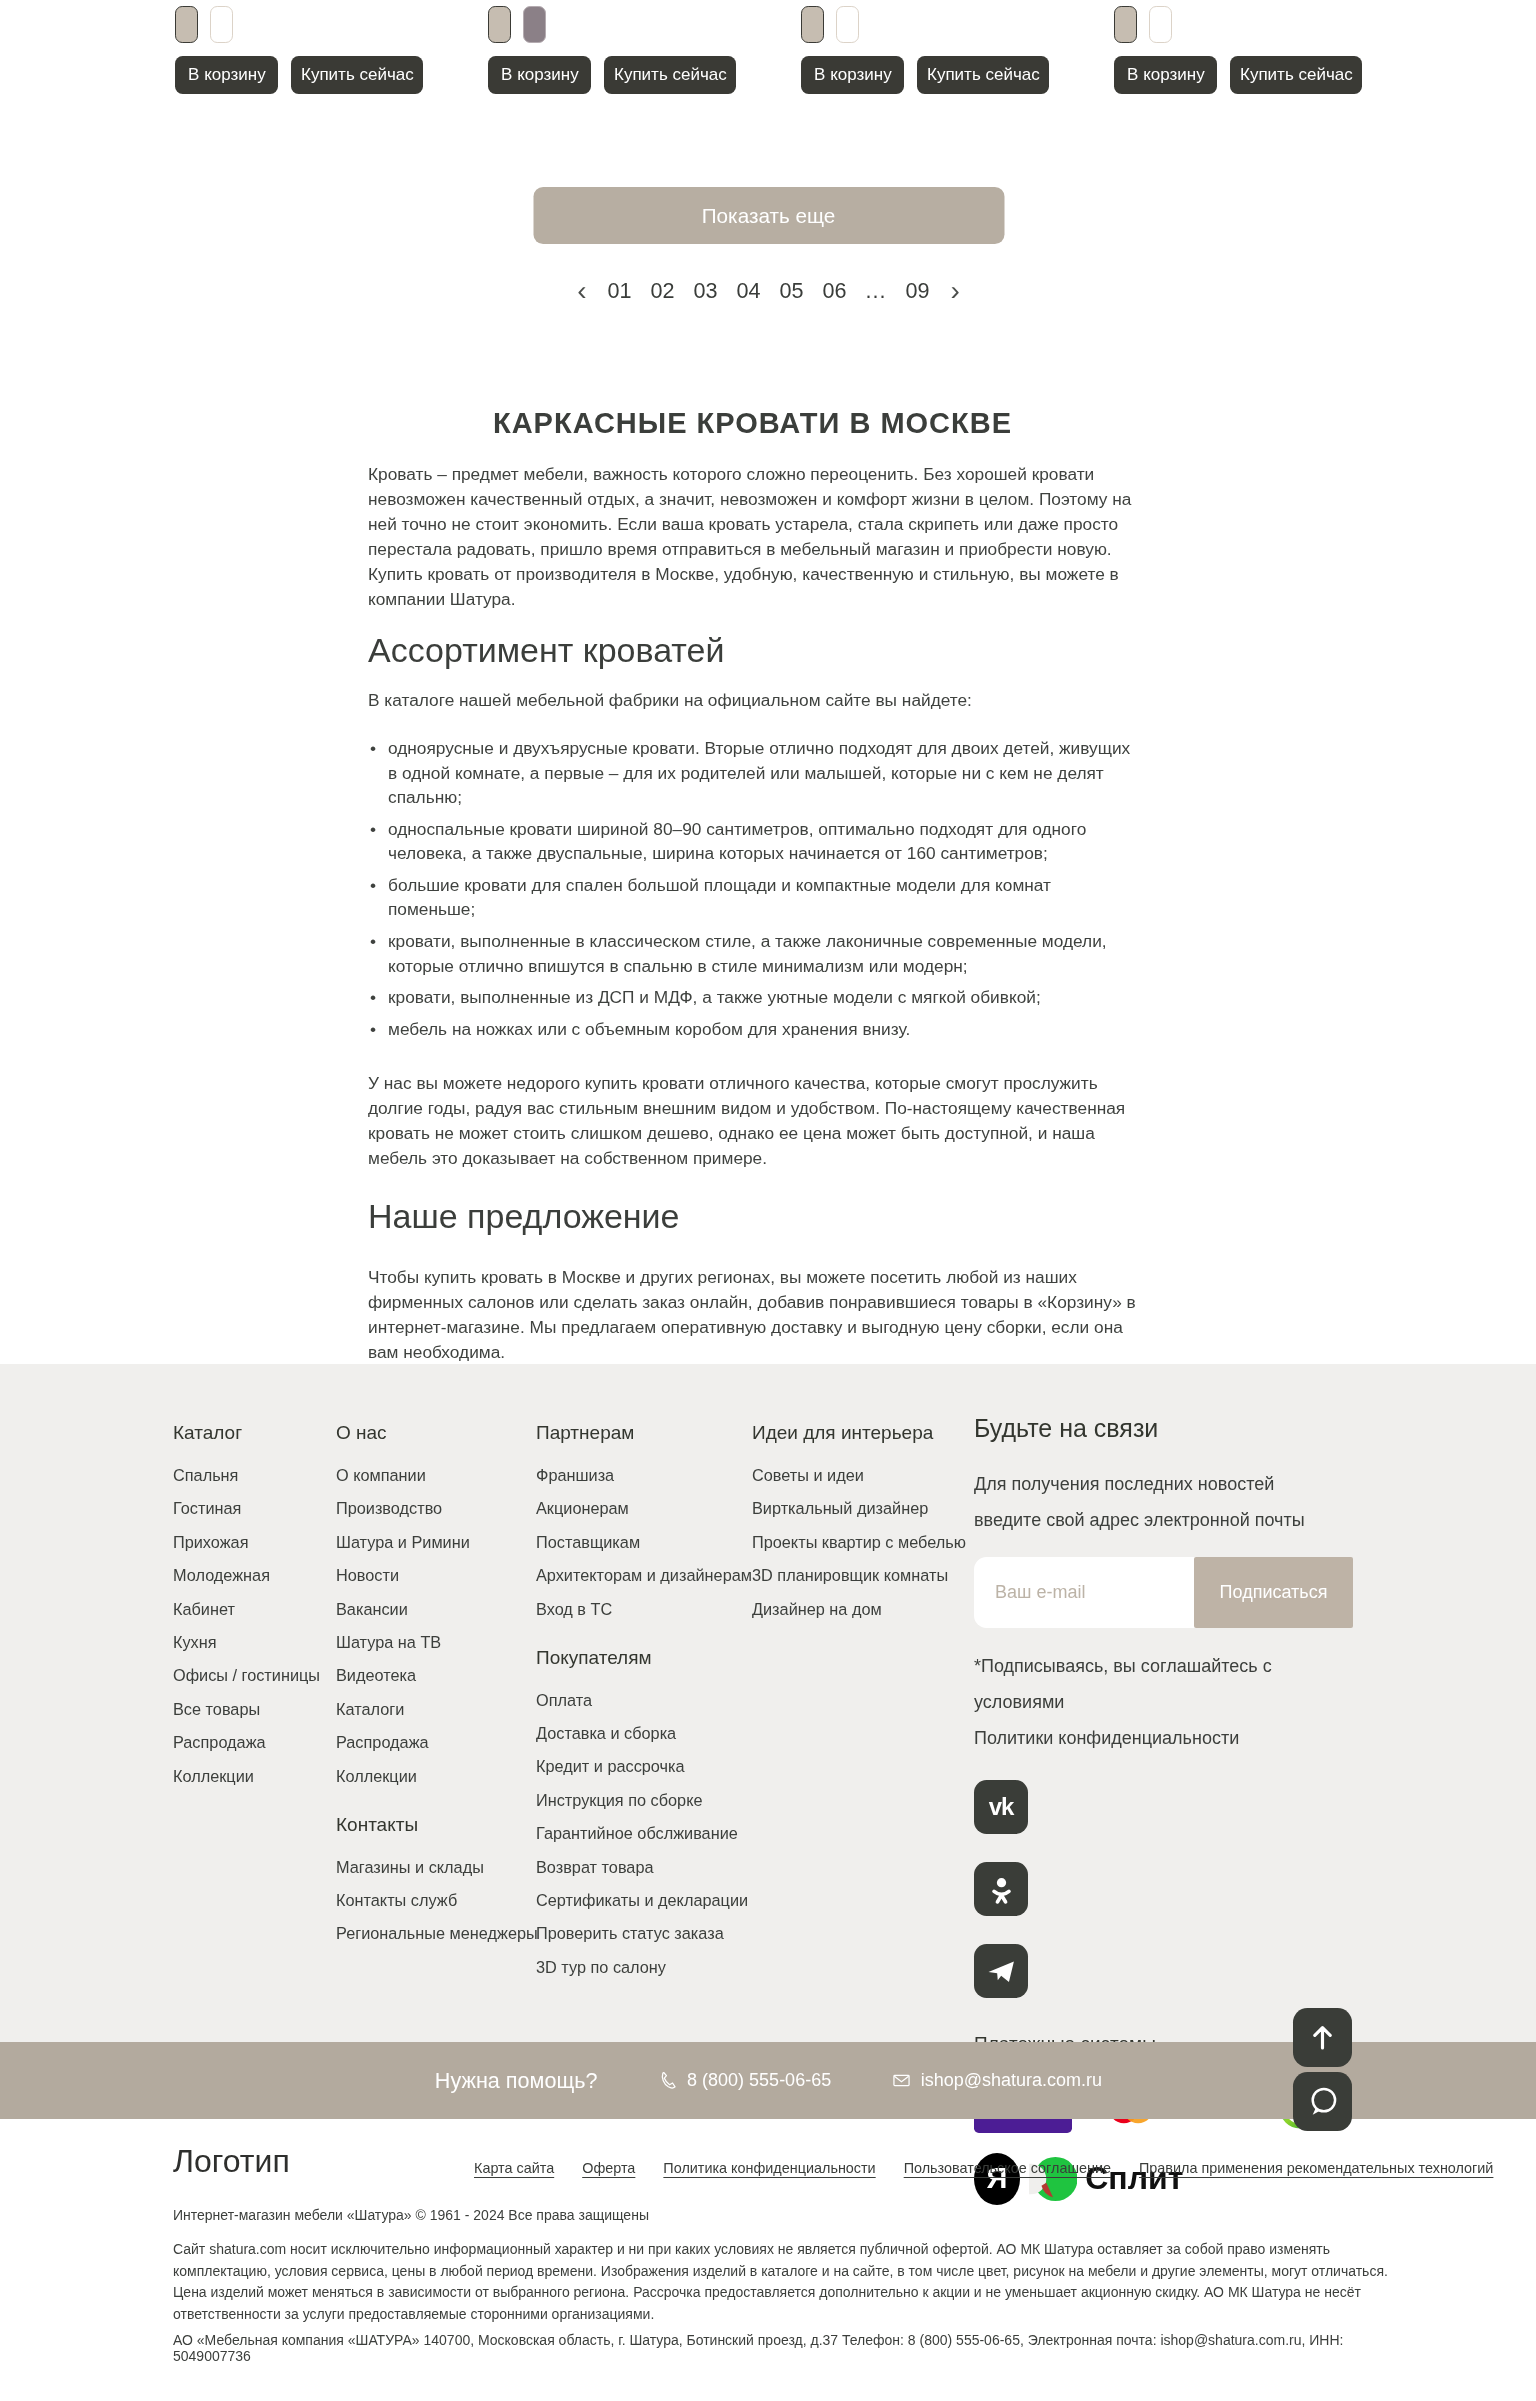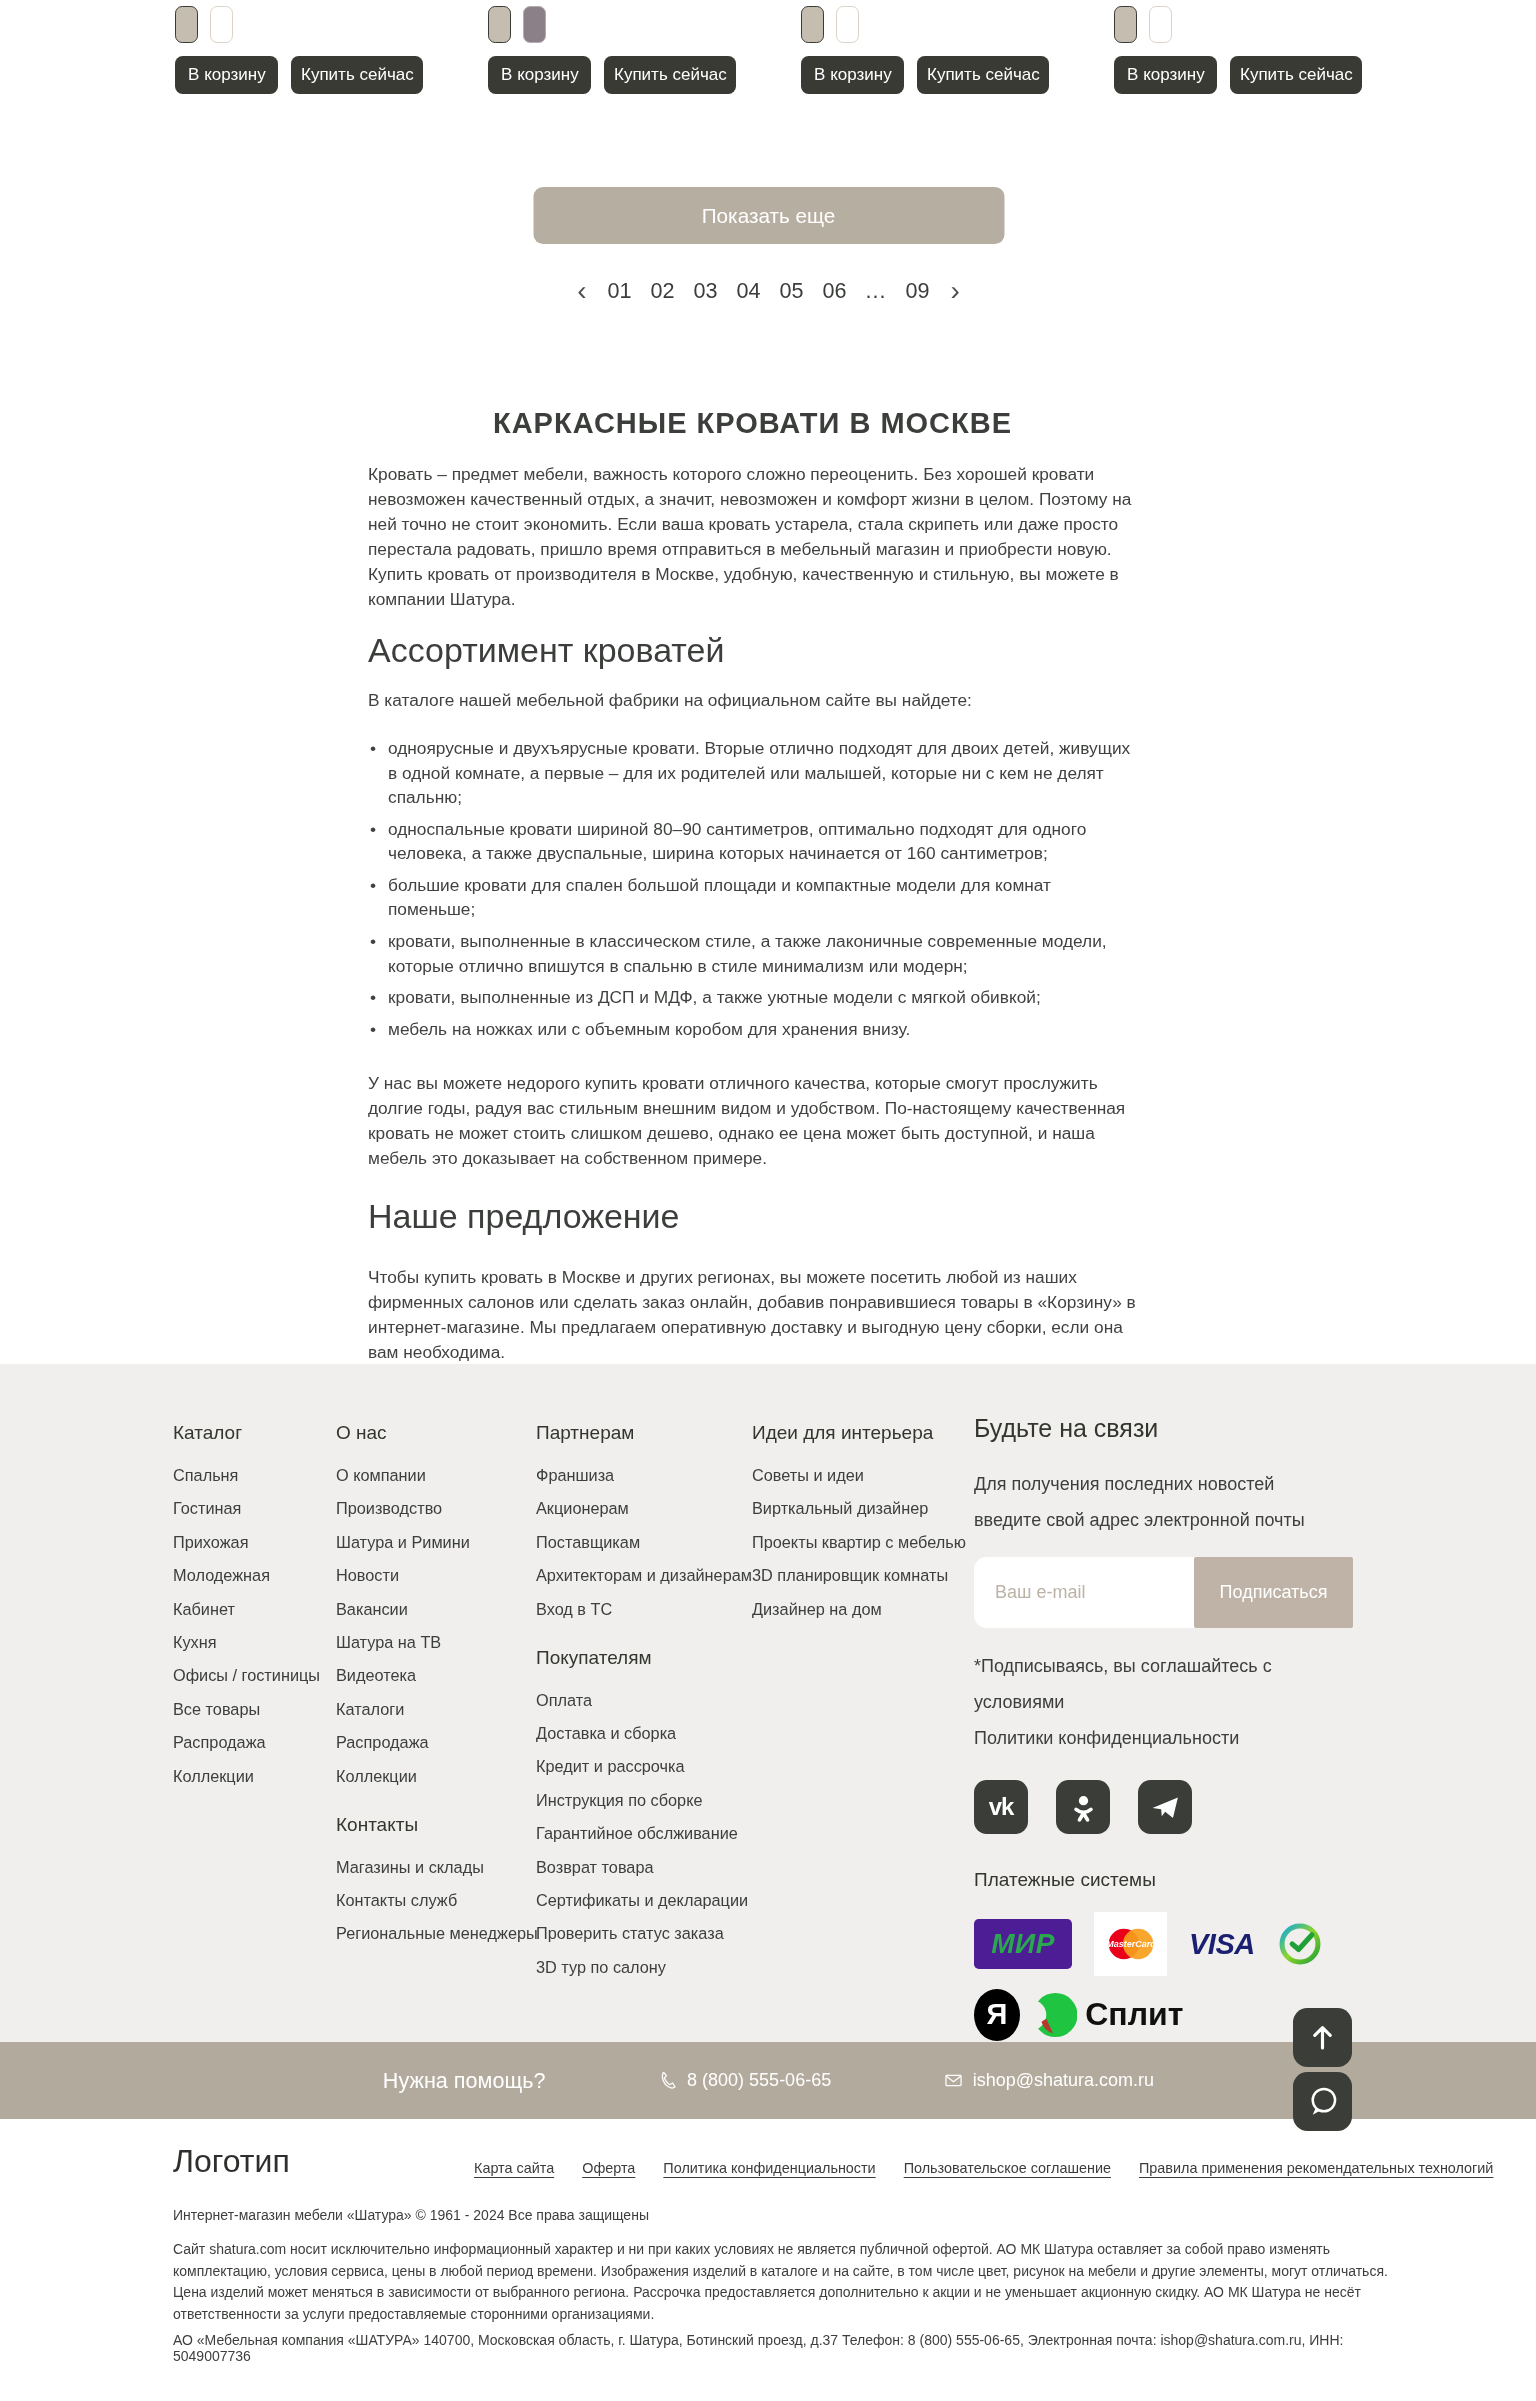--- a/index.html
+++ b/index.html
@@ -49,36 +49,36 @@
   .fcol .sub-head { margin-top:28px; }
   .fcol1 { left:173px; } .fcol2 { left:336px; } .fcol3 { left:536px; } .fcol4 { left:752px; }
   .fcol5 { left:974px; top:50px; width:379px; }
   .fcol5 h3 { font-size:25px; font-weight:500; color:#33362f; margin-bottom:23px; }
   .news-text { font-size:18px; line-height:36px; color:#3c3f3c; }
   .subscribe-row { position:relative; margin-top:19px; width:379px; height:71px; }
   .subscribe-row input { width:100%; height:100%; border:none; border-radius:12.5px; background:#fff; padding-left:21px; font-size:18px; font-family:inherit; color:#8f867b; outline:none; }
   .subscribe-row input::placeholder { color:#bcb3a7; }
   .subscribe-btn { position:absolute; right:0; top:0; width:159px; height:71px; border:none; border-radius:2px; background:#beb3a6; color:#fff; font-size:18px; font-family:inherit; cursor:pointer; }
   .news-note { margin-top:20px; font-size:18px; line-height:36px; color:#3c3f3c; }
-  .socials { display:flex; gap:28px; margin-top:24px; }
+  .socials { display:flex; gap:28px; margin-top:24px;flex-direction:column; }
   .social-btn { width:54px; height:54px; border-radius:12.5px; background:#3a3d38; display:flex; align-items:center; justify-content:center; cursor:pointer; }
   .social-btn svg { width:31px; height:31px; }
   .vk-glyph { color:#fff; font-size:24px; font-weight:700; letter-spacing:-1px; }
   .pay-head { margin-top:35px; font-size:19px; font-weight:500; color:#33362f; }
   .pay-row { display:flex; align-items:center; gap:22px; margin-top:21px; }
   .mir-tile { width:98px; height:50px; background:#4c1d95; border-radius:4.8px; display:flex; align-items:center; justify-content:center; }
   .mir-text { color:#2aa84c; font-size:28px; font-weight:800; font-style:italic; letter-spacing:0.5px; }
   .mc-tile { width:73px; height:64px; background:#ffffff; display:flex; align-items:center; justify-content:center; }
   .visa-text { color:#1a1f71; font-size:29px; font-weight:800; font-style:italic; letter-spacing:-0.5px; }
   .split-row { display:flex; align-items:center; gap:8.6px; margin-top:12.5px; }
   .ya-badge { width:46px; height:52px; border-radius:50%; background:#000; color:#fff; font-size:29px; font-weight:700; display:flex; align-items:center; justify-content:center; }
   .split-text { font-size:32px; font-weight:700; color:#101010; }
 
   
-  .help-bar { position:absolute; left:0; top:2042px; width:1537px; height:77px; background:#b3aa9e; display:flex; align-items:center; justify-content:center; gap:112px; color:#fff; }
+  .help-bar { position:absolute; left:0; top:2042px; width:1537px; height:77px; background:#b3aa9e; display:flex; align-items:center; justify-content:center; gap:60px; color:#fff; }
   .help-title { font-size:21.6px; font-weight:500; }
   .help-item { display:flex; align-items:center; gap:8.6px; font-size:18px; cursor:pointer; }
   .help-item svg { width:21px; height:21px; }
 
   
   .fab { position:absolute; left:1293px; width:59px; height:59px; border-radius:14.4px; background:#3a3d38; display:flex; align-items:center; justify-content:center; cursor:pointer; }
   .fab svg { width:35px; height:35px; }
   .fab-up { top:2008px; }
   .fab-chat { top:2072px; }
 

